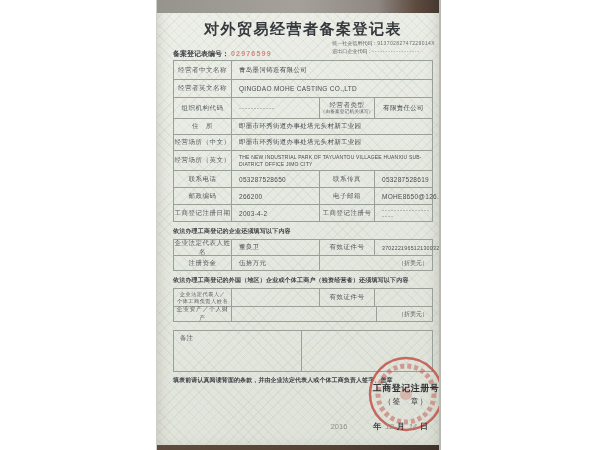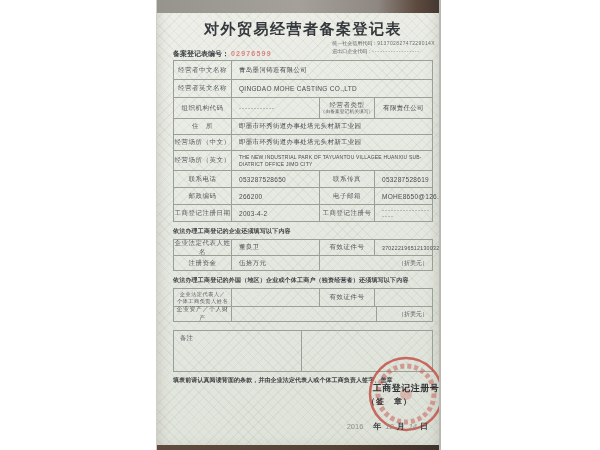--- a/index.html
+++ b/index.html
@@ -67,25 +67,25 @@
   .dashv{color:#71767a;letter-spacing:1px;font-size:6px;}
   .sec-h{margin:5px 0 3px 0;font-size:6px;font-weight:bold;color:#3e4145;letter-spacing:.2px;white-space:nowrap;}
   .usd{justify-content:flex-end;padding-right:4px;color:#565b5f;font-size:6px;}
   .remarks{margin-top:8px;height:40px;border:1px solid #98a098;display:flex;}
   .remarks .left{width:128px;border-right:1px solid #98a098;box-sizing:border-box;padding:3px 0 0 6px;font-size:6.5px;color:#565b5f;}
   .remarks .right{flex:1;}
   .note{margin-top:4px;font-size:6px;font-weight:bold;color:#3d4044;letter-spacing:.1px;white-space:nowrap;}
   .stamp{position:absolute;left:210px;top:355px;width:78px;height:78px;}
   .stamp svg{position:absolute;left:0;top:0;}
   .stamp .s1{position:absolute;left:0;right:0;top:27px;text-align:center;font-size:9px;font-weight:bold;color:#2f3235;letter-spacing:.5px;}
-  .stamp .s2{position:absolute;left:0;right:0;top:41px;text-align:left;font-size:8px;font-weight:bold;color:#3a3538;letter-spacing:1px;}
+  .stamp .s2{position:absolute;left:0;right:0;top:41px;text-align:center;font-size:8px;font-weight:normal;color:#3a3538;letter-spacing:1px;}
   .dateline{position:absolute;right:8px;top:421px;font-size:8px;white-space:nowrap;}
   .dateline .num{color:#8d908c;font-size:7.5px;margin:0 1px;font-style:italic;}
   .dateline .dl{color:#3c4043;font-weight:bold;margin:0 3px 0 2px;}
-  .dateline .yr{font-size:7.5px;color:#8d908c;margin-right:8px;}
+  .dateline .yr{font-size:7.5px;color:#8d908c;margin-right:24px;}
 </style>
 </head>
 <body>
 
 <div class="photo">
   <div class="pattern"></div>
   <div class="topband"></div>
   <div class="botband"></div>
 
   <div class="content">

